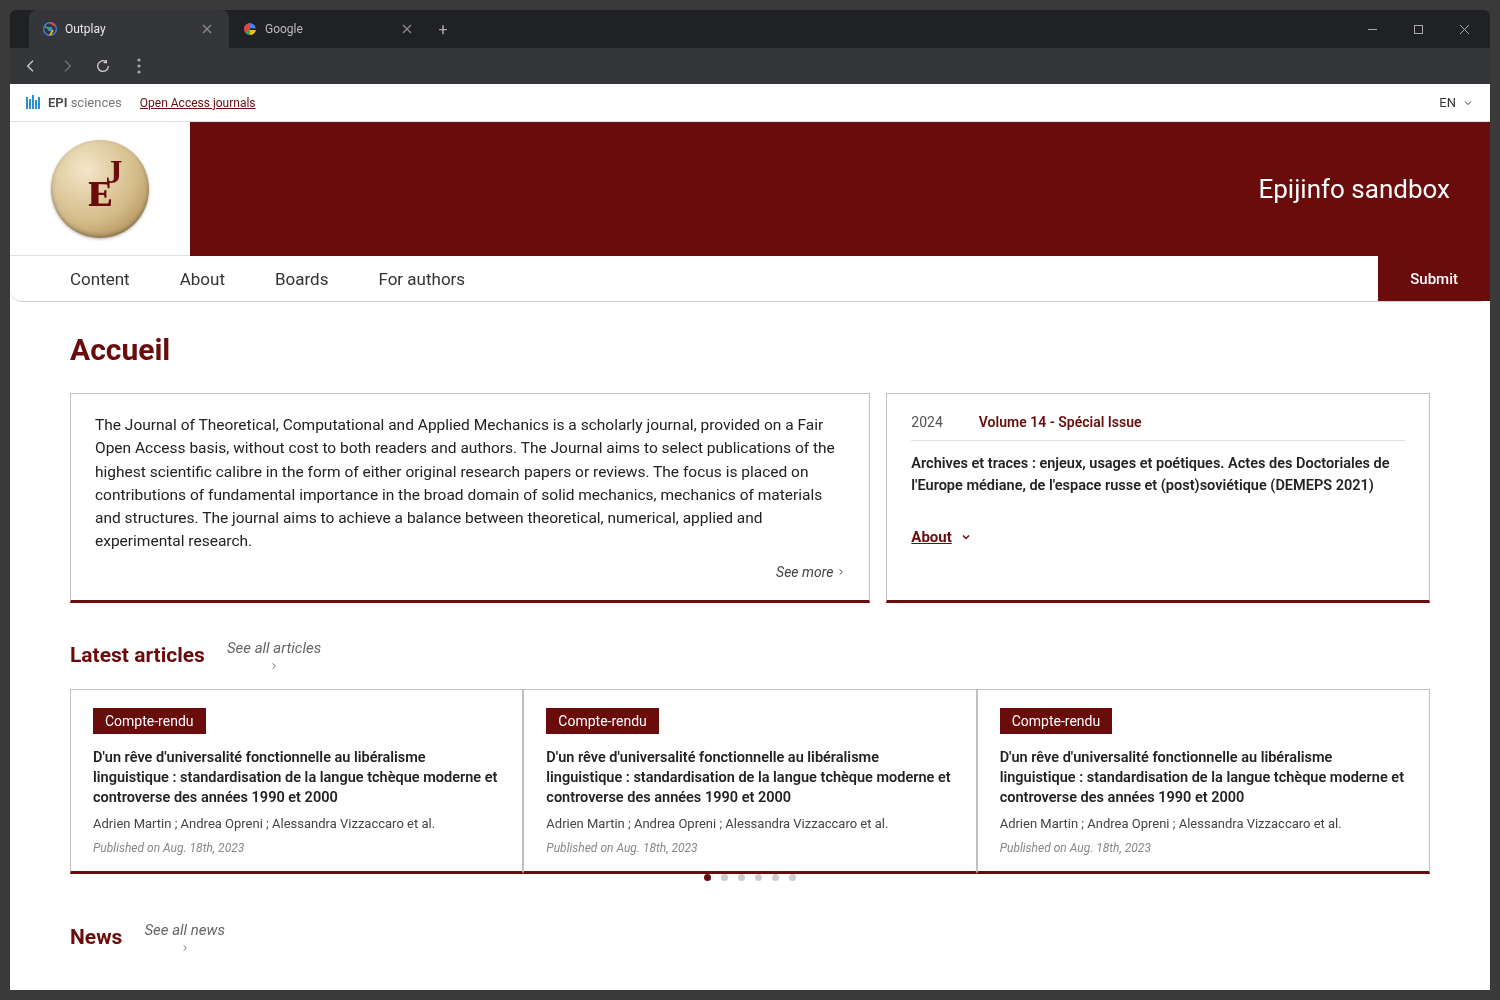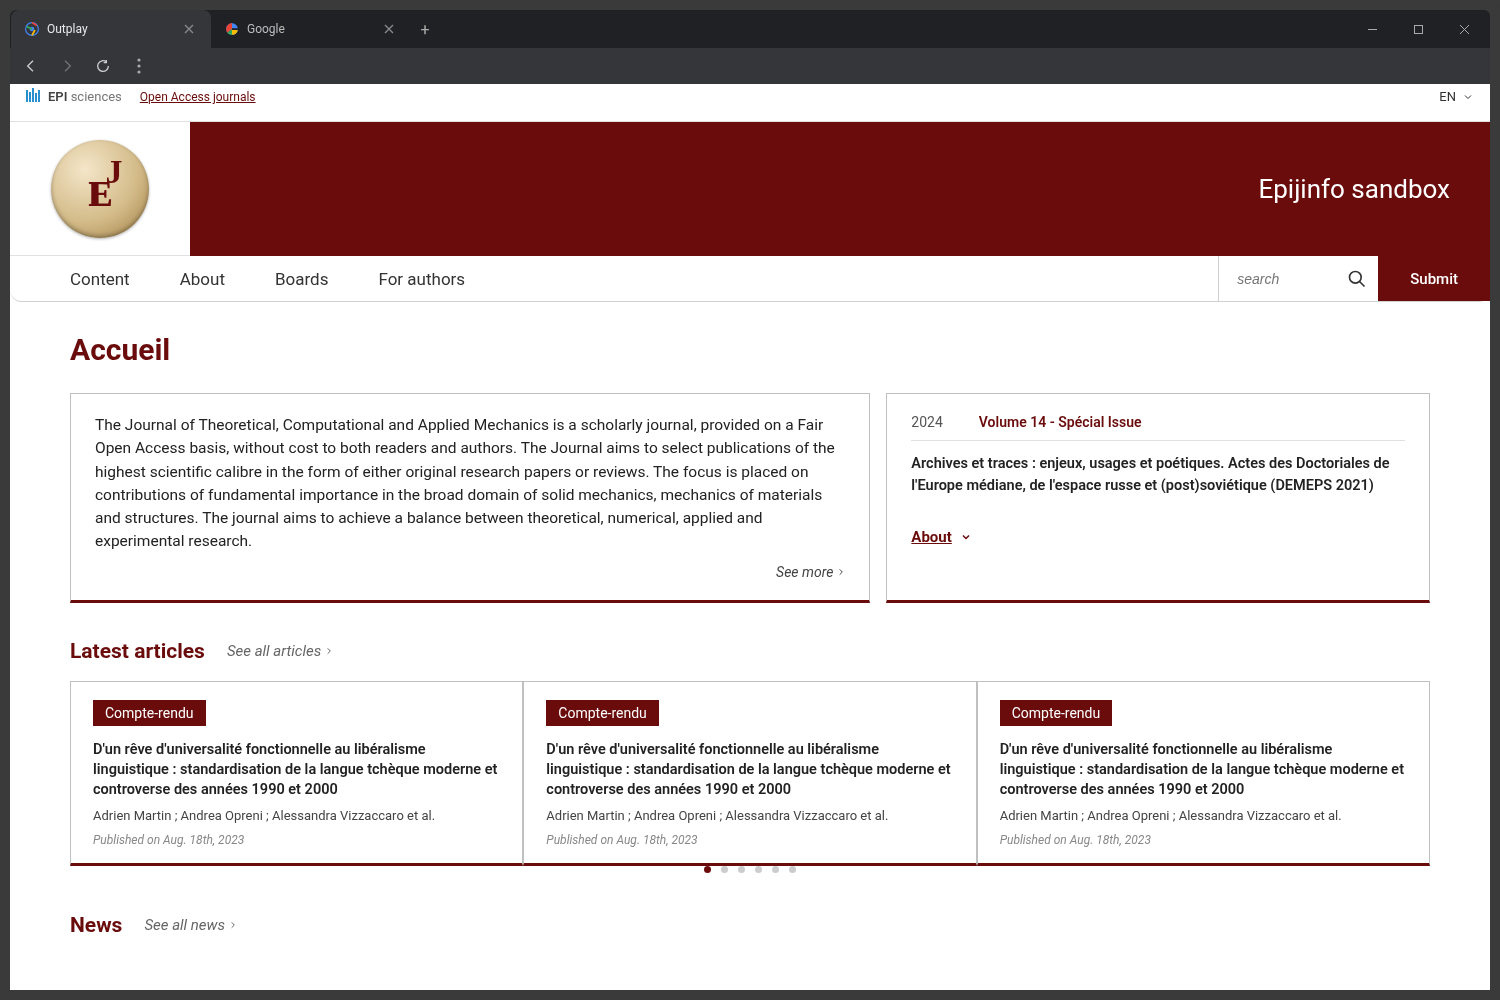--- a/index.html
+++ b/index.html
@@ -2,42 +2,42 @@
 <html><head>
 <meta charset="utf-8">
 <style>
 * { margin: 0; padding: 0; box-sizing: border-box; }
 body { font-family: -apple-system, BlinkMacSystemFont, 'Segoe UI', Roboto, sans-serif; background: #3a3a3a; overflow: hidden; }
 
 
 .browser-window { width: 1500px; height: 1000px; background: #3a3a3a; display: flex; flex-direction: column; padding: 10px; border-radius: 8px; }
 .browser-top { background: #202124; border-radius: 6px 6px 0 0; }
 .titlebar { display: flex; align-items: center; height: 38px; }
-.tabs { display: flex; flex: 1; align-items: stretch; height: 38px; padding-left: 1px; }
+.tabs { display: flex; flex: 1; align-items: stretch; height: 38px; padding-left: 19px; }
 .tab { display: flex; align-items: center; gap: 8px; padding: 0 14px; color: #bbb; font-size: 12px; width: 200px; border-radius: 8px 8px 0 0; position: relative; cursor: pointer; }
 .tab.active { background: #35363a; color: #e8e8e8; }
 .tab-icon { width: 14px; height: 14px; display: flex; align-items: center; justify-content: center; }
 .tab-close { margin-left: auto; width: 16px; height: 16px; display: flex; align-items: center; justify-content: center; color: #888; cursor: pointer; }
 .new-tab { width: 28px; display: flex; align-items: center; justify-content: center; color: #aaa; cursor: pointer; font-size: 16px; }
 .window-controls { display: flex; gap: 2px; margin-left: auto; padding-right: 4px; }
 .win-btn { width: 44px; height: 32px; display: flex; align-items: center; justify-content: center; color: #aaa; cursor: pointer; }
 .addr-bar { display: flex; align-items: center; height: 36px; background: #35363a; padding: 0 10px; gap: 14px; }
 .nav-btn { width: 22px; height: 22px; display: flex; align-items: center; justify-content: center; color: #aaa; cursor: pointer; }
 .nav-btn.disabled { opacity: 0.4; cursor: default; }
 .url-box { flex: 1; background: #202124; border-radius: 20px; height: 28px; display: flex; align-items: center; padding: 0 12px; gap: 8px; color: #ddd; font-size: 13px; }
 .lock-icon { color: #aaa; }
 .url-text { flex: 1; color: #aaa; }
 .star-icon { color: #aaa; cursor: pointer; }
 .menu-dots { color: #aaa; cursor: pointer; width: 22px; display: flex; align-items: center; justify-content: center; }
 
 
 .page-viewport { flex: 1; background: #fff; overflow-y: auto; position: relative; }
 .page-content { background: #fff; }
 
-.epi-topbar { display: flex; align-items: flex-end; height: 38px; padding: 17px 16px; border-bottom: 1px solid #e0e0e0; font-size: 13px; }
+.epi-topbar { display: flex; align-items: center; height: 38px; padding: 17px 16px; border-bottom: 1px solid #e0e0e0; font-size: 13px; }
 .epi-logo { display: flex; align-items: center; gap: 6px; }
 .epi-logo-icon { width: 16px; height: 16px; }
 .epi-logo-text { font-weight: 600; color: #444; }
 .epi-logo-text .sci { font-weight: 400; color: #777; }
 .oa-link { margin-left: 18px; color: #6a0c0c; text-decoration: underline; font-size: 12px; }
 .lang-switch { margin-left: auto; display: flex; align-items: center; gap: 6px; color: #333; font-size: 13px; cursor: pointer; }
 
 .header-banner { display: flex; height: 134px; }
 .logo-box { width: 180px; background: #fff; display: flex; align-items: center; justify-content: center; border-bottom: 1px solid #e0e0e0; }
 .journal-logo { width: 98px; height: 98px; border-radius: 50%; background: radial-gradient(circle at 35% 30%, #f4e6c9 0%, #d4bc8a 55%, #a07d42 100%); display: flex; align-items: center; justify-content: center; position: relative; box-shadow: inset 0 -2px 4px rgba(0,0,0,0.3), 0 1px 3px rgba(0,0,0,0.3); }
@@ -64,21 +64,21 @@
 .desc-text { font-size: 15.5px; line-height: 1.5; color: #222; }
 .see-more { display: flex; justify-content: flex-end; margin-top: 10px; font-style: italic; font-size: 14px; color: #444; cursor: pointer; gap: 4px; align-items: center; }
 .issue-meta { display: flex; gap: 36px; align-items: center; padding-bottom: 10px; border-bottom: 1px solid #e0e0e0; margin-bottom: 12px; font-size: 14px; }
 .issue-year { color: #555; }
 .issue-vol { color: #6a0c0c; font-weight: 600; }
 .issue-title { font-size: 14.5px; font-weight: 600; color: #222; line-height: 1.5; margin-bottom: 30px; }
 .about-link { color: #6a0c0c; font-weight: 700; text-decoration: underline; font-size: 15px; display: inline-flex; align-items: center; gap: 8px; cursor: pointer; }
 
 .section-header { display: flex; align-items: center; gap: 22px; margin-bottom: 18px; }
 .section-title { font-size: 21px; font-weight: 700; color: #6a0c0c; }
-.see-all { font-style: italic; font-size: 15px; color: #666; cursor: pointer; display: inline-flex; align-items: center; gap: 4px; }
+.see-all { font-style: italic; font-size: 15px; color: #666; cursor: pointer; display: inline-flex; align-items: center; gap: 4px; flex-direction: column; }
 
 .articles-row { display: flex; }
 .article-card { flex: 1; border: 1px solid #c0c0c0; border-bottom: 3px solid #6a0c0c; padding: 18px 22px 16px; }
 .card-tag { display: inline-block; background: #6a0c0c; color: #fff; font-size: 14px; padding: 5px 12px; margin-bottom: 14px; }
 .card-title { font-size: 14.5px; font-weight: 600; color: #222; line-height: 1.4; margin-bottom: 8px; }
 .card-authors { font-size: 13px; color: #444; margin-bottom: 10px; }
 .card-date { font-size: 12px; color: #888; font-style: italic; }
 
 .dots-row { display: flex; justify-content: center; gap: 10px; margin-bottom: 40px; }
 .dot { width: 7px; height: 7px; border-radius: 50%; background: #ccc; cursor: pointer; }
@@ -211,29 +211,20 @@
       </div>
 
       <div class="main-nav">
         <div class="nav-items">
           <div class="nav-item">Content</div>
           <div class="nav-item">About</div>
           <div class="nav-item">Boards</div>
           <div class="nav-item">For authors</div>
         </div>
         <div class="nav-right">
-          <div class="search-area">
-            <input class="search-input" placeholder="search" style="">
-            <span class="search-icon-box">
-                <svg width="20" height="20" viewBox="0 0 24 24">
-                  <circle cx="10" cy="10" r="7" fill="none" stroke="#333" stroke-width="2"></circle>
-                  <path d="M15 15 L21 21" stroke="#333" stroke-width="2"></path>
-                </svg>
-              </span>
-          </div>
           <div class="submit-btn">Submit</div>
         </div>
       </div>
 
       <div class="page-body">
         <h1 class="page-title">Accueil</h1>
 
         <div class="two-cols">
           <div class="box box-left">
             <p class="desc-text">The Journal of Theoretical, Computational and Applied Mechanics is a scholarly journal, provided on a Fair Open Access basis, without cost to both readers and authors. The Journal aims to select publications of the highest scientific calibre in the form of either original research papers or reviews. The focus is placed on contributions of fundamental importance in the broad domain of solid mechanics, mechanics of materials and structures. The journal aims to achieve a balance between theoretical, numerical, applied and experimental research.</p>

